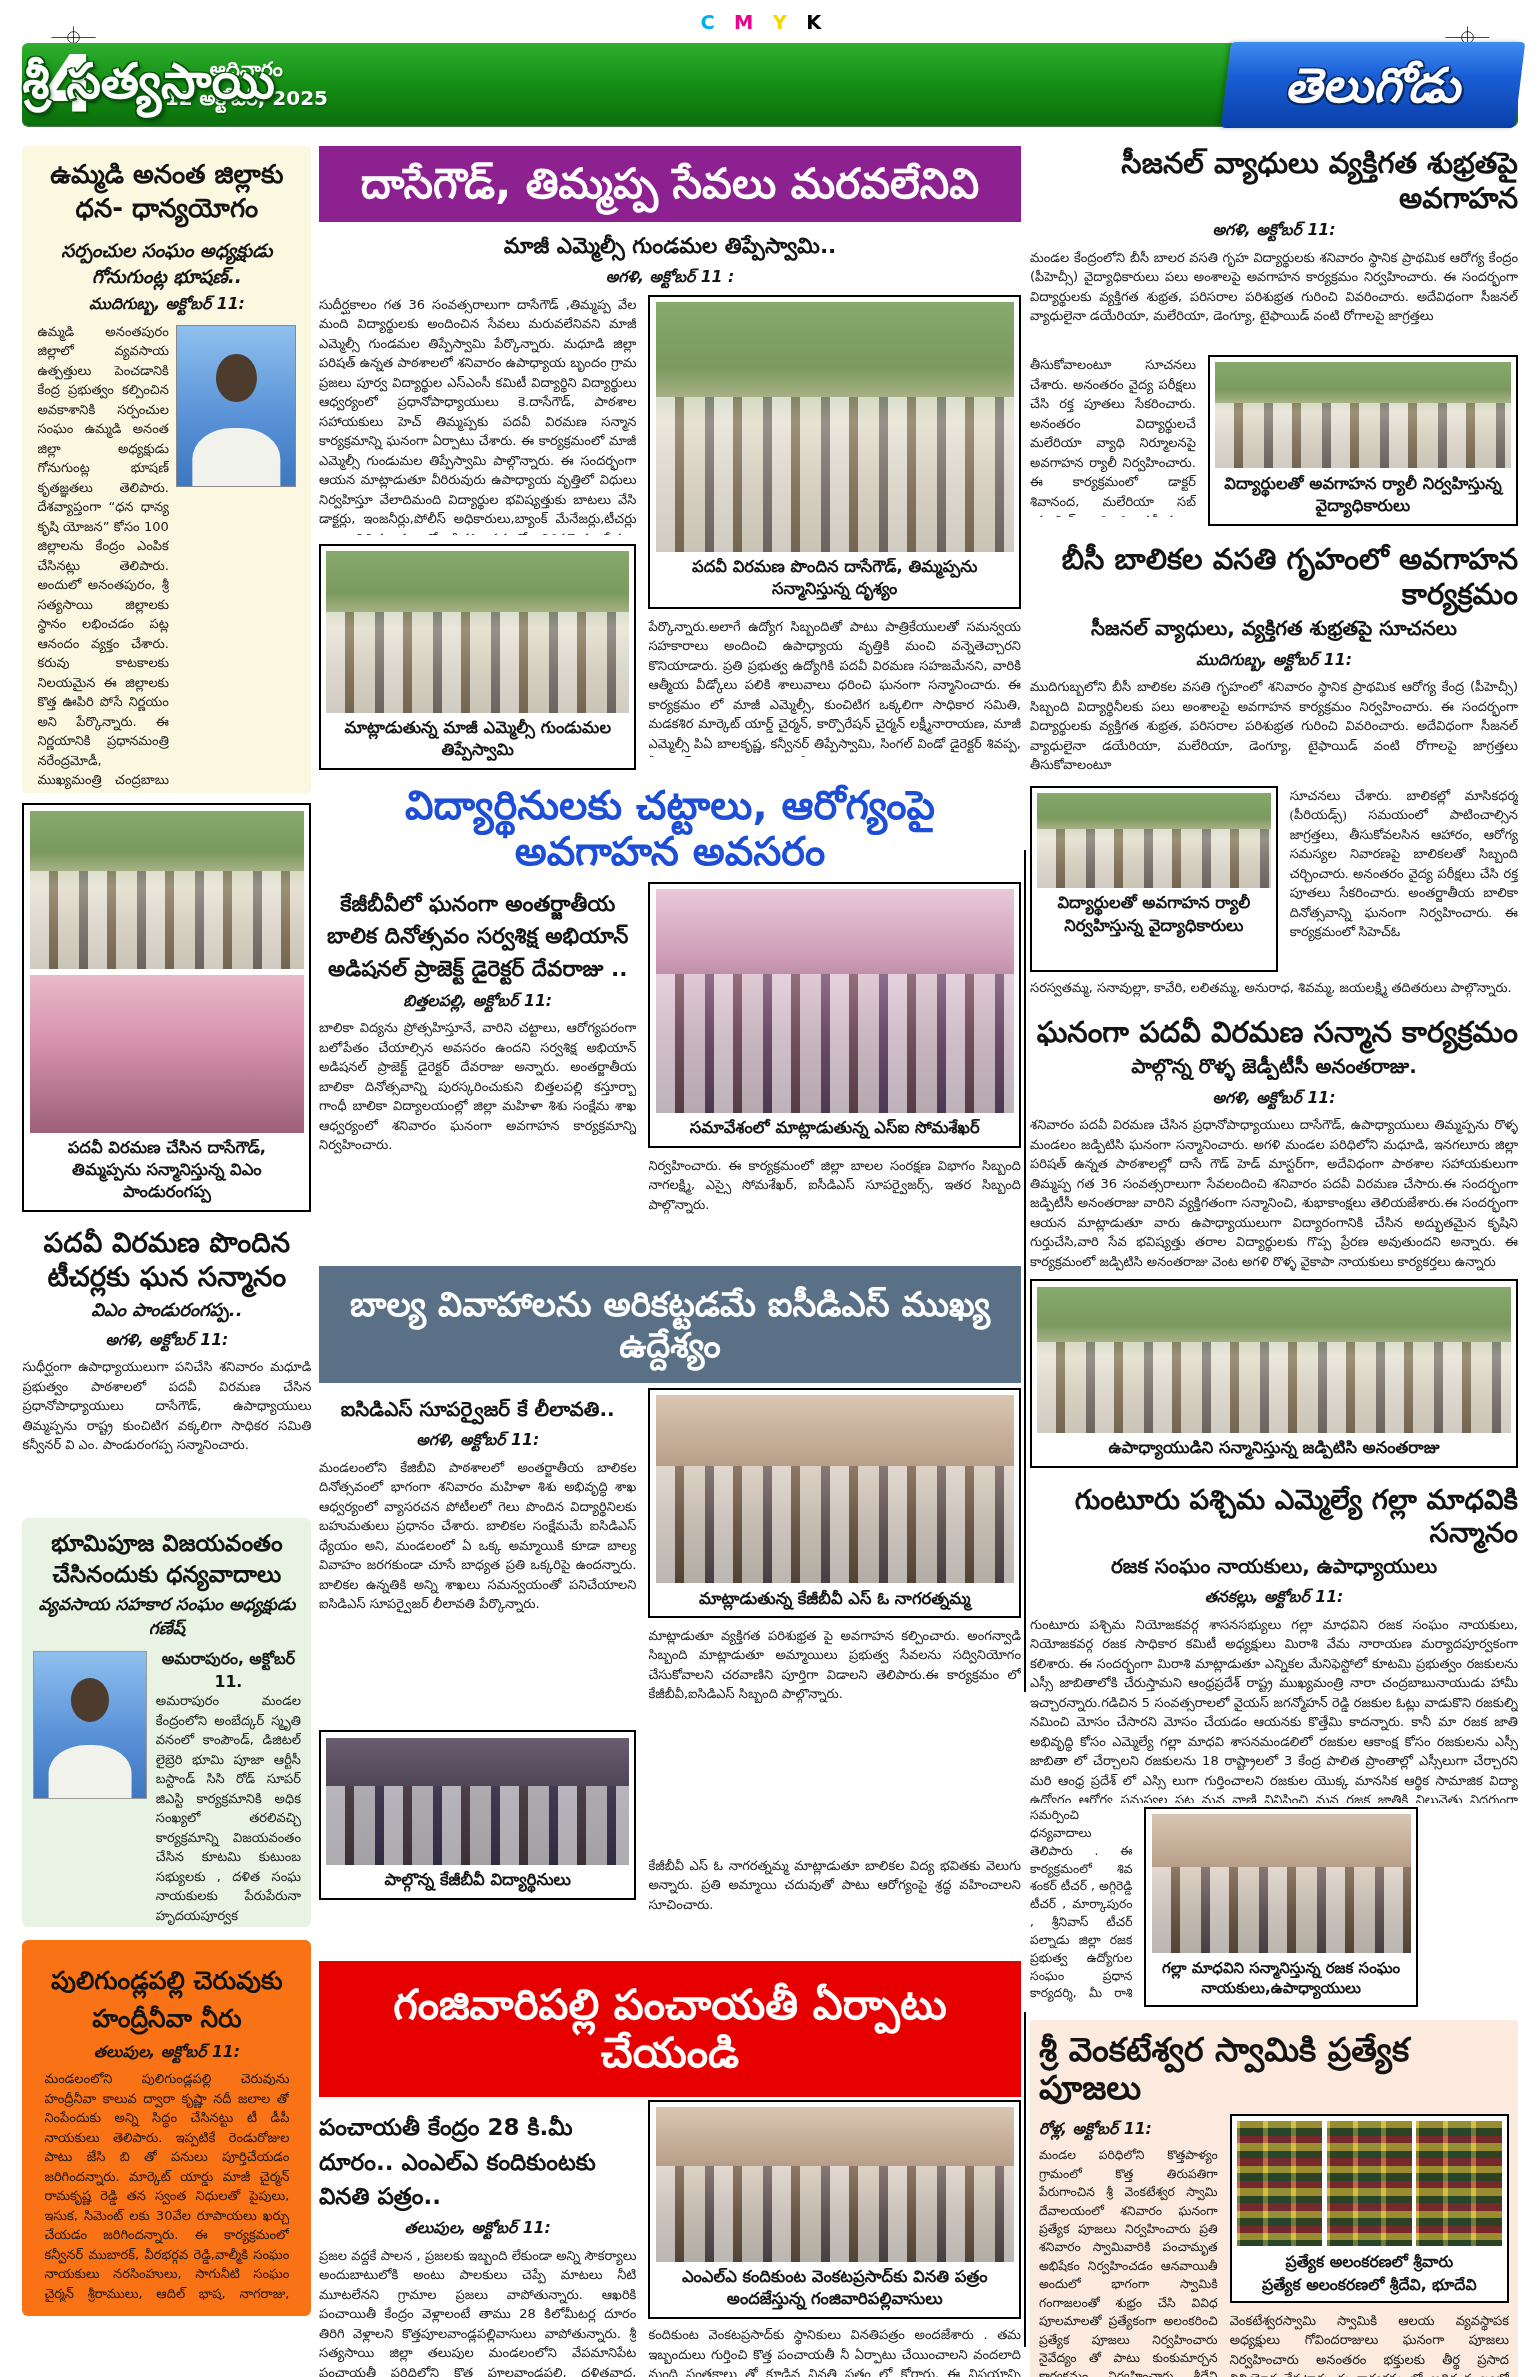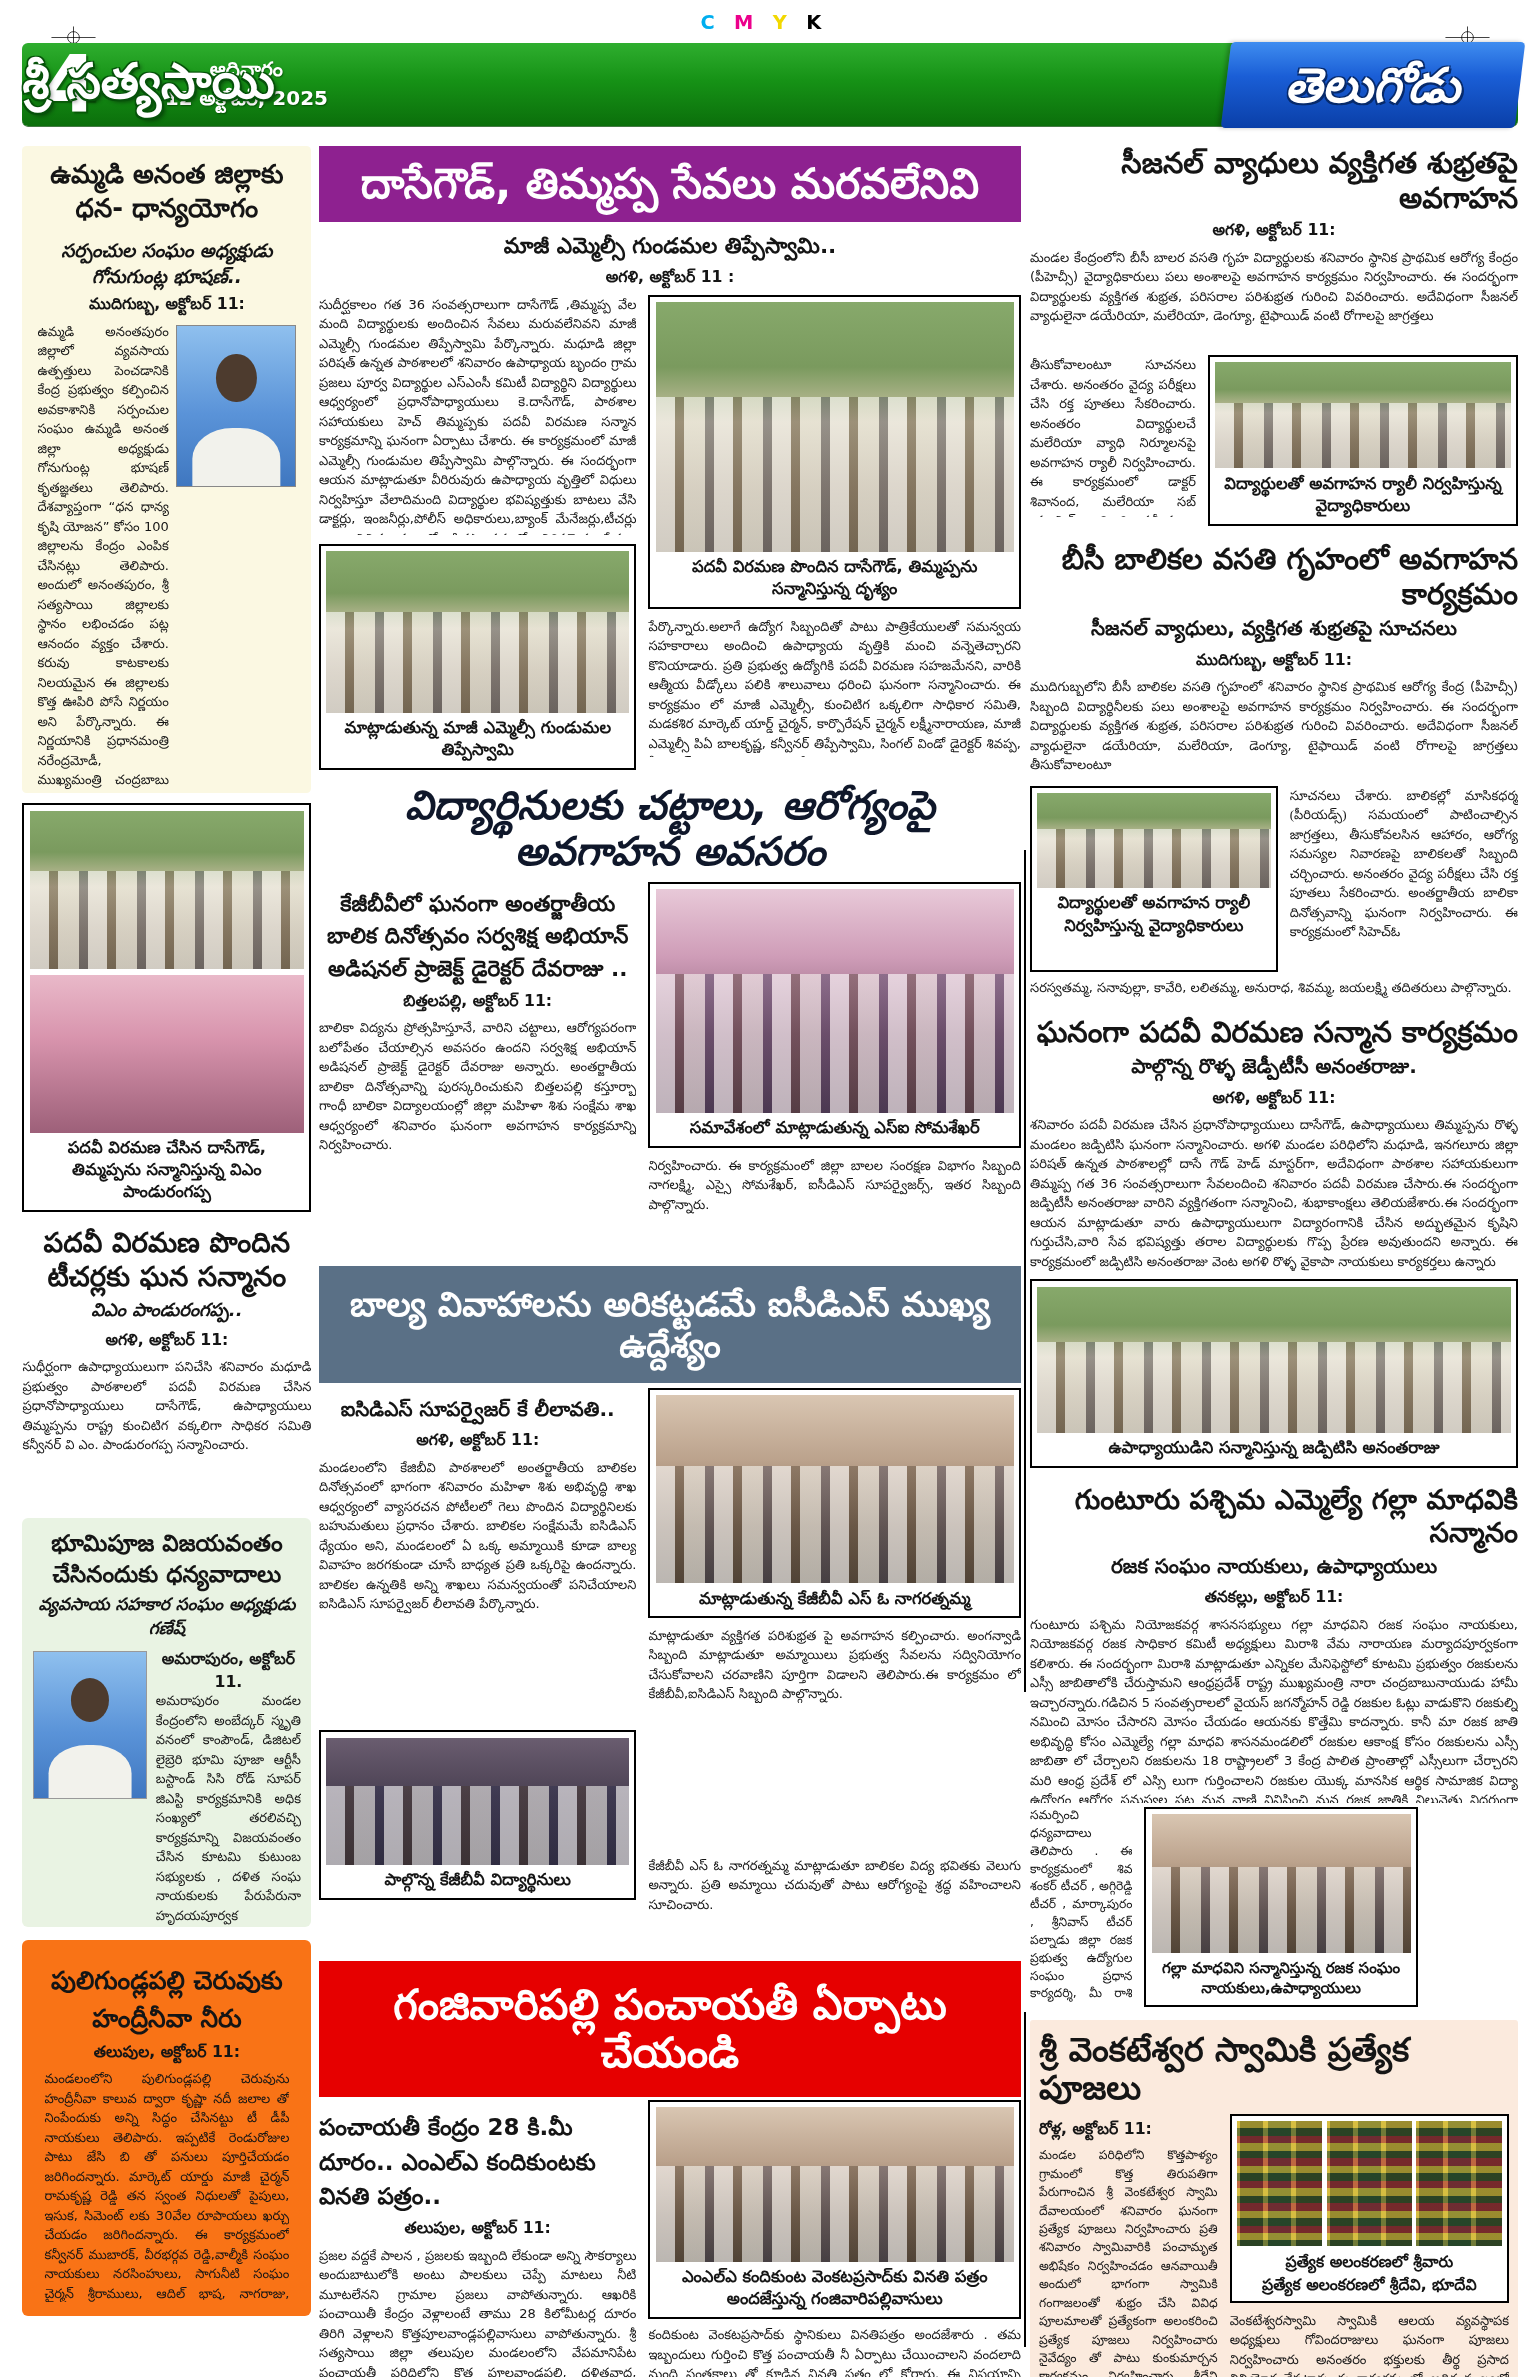--- a/index.html
+++ b/index.html
@@ -27,21 +27,21 @@
   
   .col{position:absolute;top:146px;}
   .col-left{left:22.4px;width:289px;}
   .col-mid{left:319px;width:702px;}
   .col-right{left:1030px;width:488px;}
   .vrule{position:absolute;left:1024px;width:1.5px;background:#000;}
   .vr1{top:850px;height:842px;}
   .vr2{top:2012px;height:335px;}
   
   .bodytxt{font-size:13px;line-height:1.5;text-align:justify;overflow:hidden;}
-  .date{font-weight:bold;font-size:15.7px;text-align:center;margin:4.5px 0;}
+  .date{font-weight:bold;font-size:15.7px;text-align:center;margin:4.5px 0;font-style:italic;}
   .cap{font-weight:bold;font-size:16.4px;line-height:1.35;text-align:center;padding:4.5px 3px 1.5px;}
   .pframe{border:2.2px solid #000;background:#fff;padding:5.2px;box-sizing:border-box;}
   .photo{width:100%;position:relative;overflow:hidden;}
   
   .ph-outdoor{background:linear-gradient(180deg,#87a96b 0%,#7a9a5e 26%,#cdc3a6 48%,#a99a80 74%,#8c7f68 100%);}
   .ph-outdoor:after,.ph-indoor:after,.ph-room:after,.ph-class:after{
       content:"";position:absolute;left:0;right:0;bottom:0;height:62%;
       background:repeating-linear-gradient(90deg,rgba(255,255,255,.75) 0 19.4px,rgba(70,55,40,.45) 19.4px 28px,rgba(250,250,245,.7) 28px 49px,rgba(35,40,75,.4) 49px 58px);
       opacity:.8;}
   .ph-indoor{background:linear-gradient(180deg,#e8c9d8 0%,#cf9db8 30%,#8c5f79 65%,#5e4054 100%);}
@@ -75,21 +75,21 @@
   .hE{font-size:25px;font-weight:bold;text-align:center;line-height:1.5;}
   
   .purple{background:#8e2190;color:#fff;text-align:center;font-size:42px;font-weight:bold;padding:15px 14px;line-height:1.1;}
   .f-sub{font-size:21.6px;font-weight:bold;text-align:center;margin:10.4px 0 1.5px;}
   .row{display:flex;gap:12px;}
   .fl{width:46%;}.fr{width:54%;}
   .f-body1{height:240px;}
   .f-ph1{height:250px;}
   .f-ph2{height:162px;}
   .f-body2{height:140px;margin-top:7.5px;}
-  .redhead{color:#0f172a;font-size:40px;font-weight:bold;text-align:center;line-height:1.15;margin:12px 0 7.5px;font-style:italic;}
+  .redhead{color:#1d4ed8;font-size:40px;font-weight:bold;text-align:center;line-height:1.15;margin:12px 0 7.5px;}
   .g-intro{font-size:21.6px;font-weight:bold;text-align:center;line-height:1.5;margin:6px 0;}
   .g-body{height:188px;}
   .g-ph{height:224px;}
   .g-body2{height:98px;margin-top:7.5px;}
   .g-capbox{margin-top:9px;}
   .slate{background:#5a7086;color:#fff;text-align:center;font-size:34px;font-weight:bold;padding:18px 7.5px;line-height:1.2;margin-top:12px;}
   .h-sub{font-size:20px;font-weight:bold;text-align:center;margin:9px 0 1.5px;}
   .h-body1{height:265px;}
   .h-ph-l{height:127px;}
   .h-ph-r{height:188px;}

